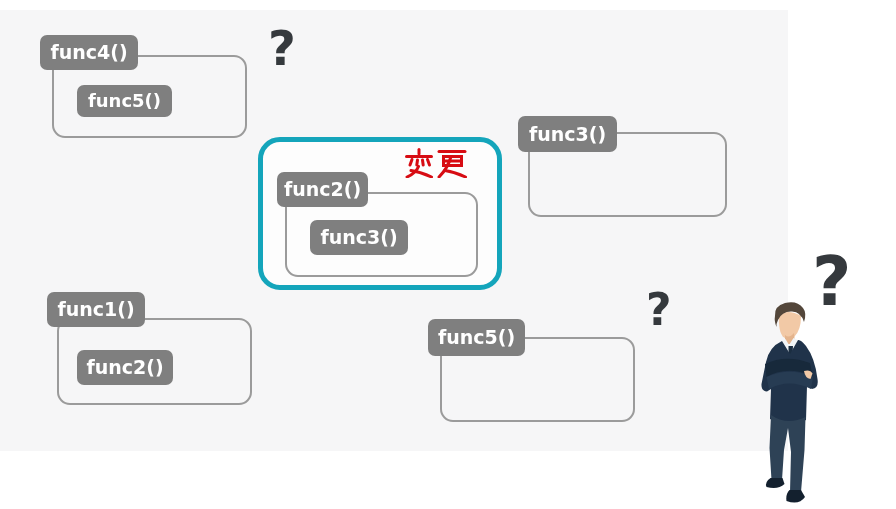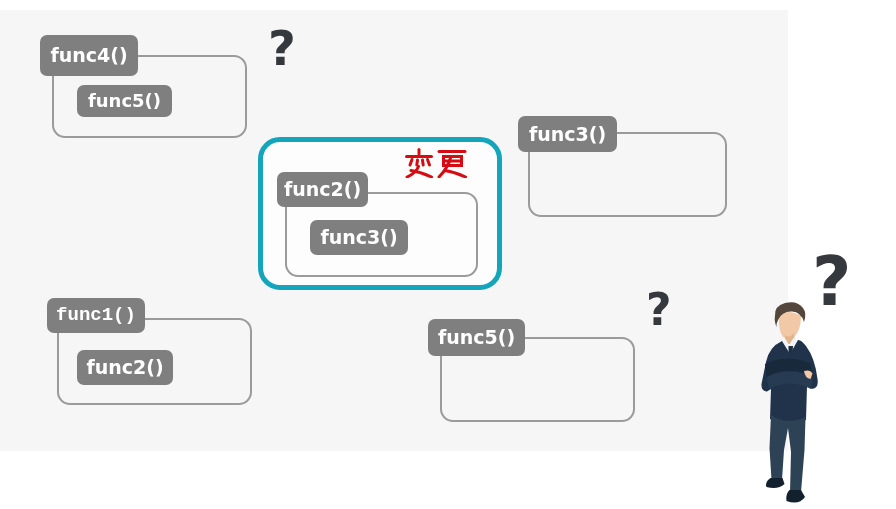--- a/index.html
+++ b/index.html
@@ -55,21 +55,21 @@
 </style>
 </head>
 <body>
 
 <div class="stage">
 
   <div class="panel"></div>
 
   <div>
     <div class="obox" style="left:52px; top:55px; width:195px; height:83px;"></div>
-    <div class="tag" style="left:40px; top:35px; width:98px; height:41px;">func4()</div>
+    <div class="tag" style="left:40px; top:35px; width:98px; height:35px;">func4()</div>
     <div class="tag" style="left:77px; top:85px; width:95px; height:32px; font-size:18px;">func5()</div>
   </div>
 
   <div class="qmark" style="left:268px; top:24px; font-size:48px;">?</div>
 
   <div>
     <div class="hbox" style="left:258px; top:137px; width:244px; height:153px;"></div>
     <div class="obox" style="left:285px; top:192px; width:193px; height:85px;"></div>
     <div class="tag" style="left:277px; top:172px; width:91px; height:35px;">func2()</div>
     <div class="tag" style="left:310px; top:220px; width:98px; height:35px;">func3()</div>
@@ -99,21 +99,21 @@
     </div>
   </div>
 
   <div>
     <div class="obox" style="left:528px; top:132px; width:199px; height:85px;"></div>
     <div class="tag" style="left:518px; top:116px; width:99px; height:36px;">func3()</div>
   </div>
 
   <div>
     <div class="obox" style="left:57px; top:318px; width:195px; height:87px;"></div>
-    <div class="tag" style="left:47px; top:298px; width:98px; height:35px;font-family:Liberation Mono, monospace;">func1()</div>
+    <div class="tag" style="left:47px; top:292px; width:98px; height:35px;">func1()</div>
     <div class="tag" style="left:77px; top:350px; width:96px; height:35px;">func2()</div>
   </div>
 
   <div>
     <div class="obox" style="left:440px; top:337px; width:195px; height:85px;"></div>
     <div class="tag" style="left:428px; top:319px; width:97px; height:37px;">func5()</div>
   </div>
 
   <div class="qmark" style="left:646px; top:288px; font-size:44px;">?</div>
 

